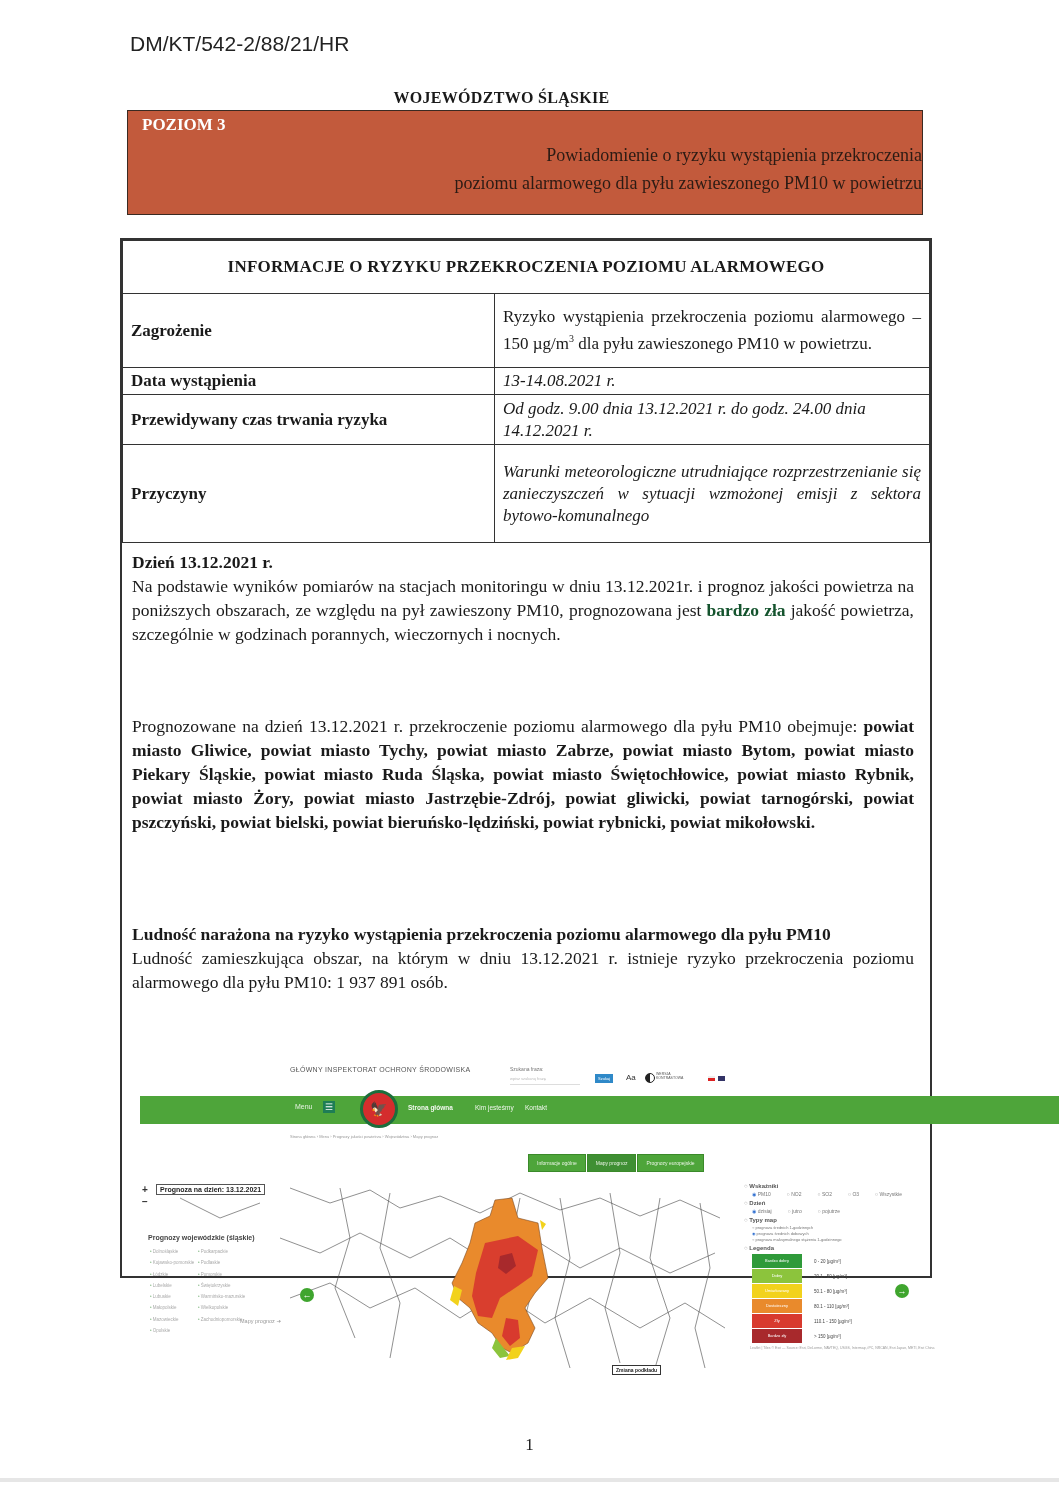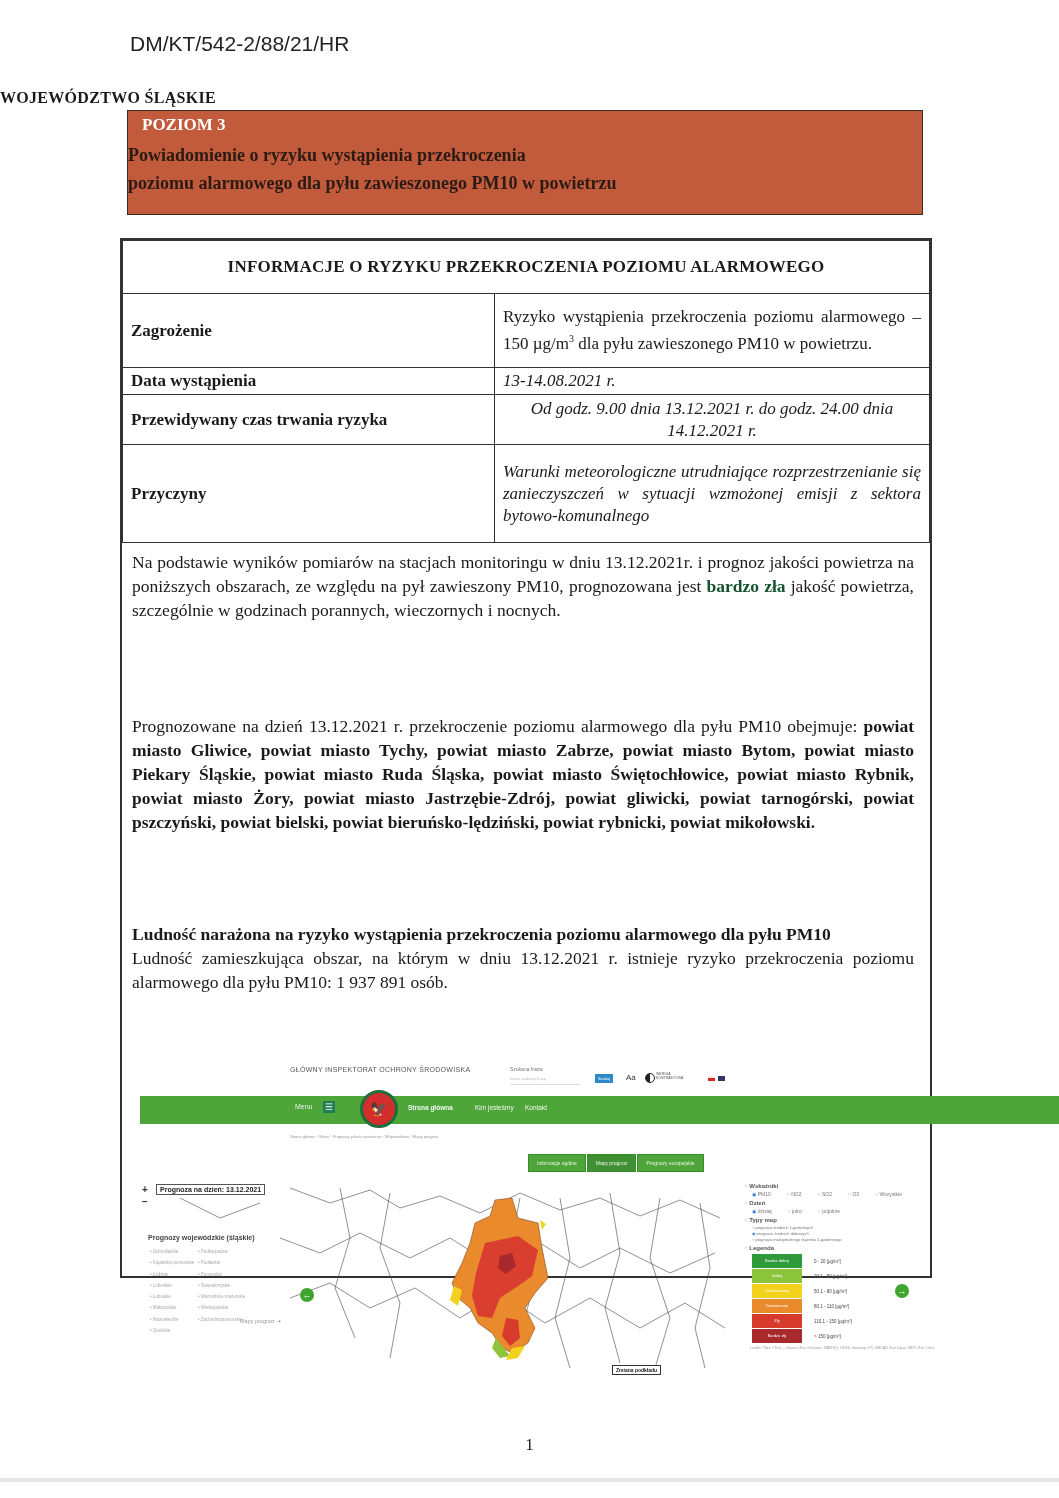--- a/index.html
+++ b/index.html
@@ -1,21 +1,21 @@
 <!DOCTYPE html>
 <html><head>
 <meta charset="utf-8">
 <style>
   html,body{margin:0;padding:0;background:#fff;}
   body{width:1059px;height:1498px;position:relative;overflow:hidden;font-family:"Liberation Serif",serif;color:#1a1a1a;}
   .ref{position:absolute;left:130px;top:32px;font-family:"Liberation Sans",sans-serif;font-size:21px;color:#222;}
-  .voiv{position:absolute;left:0;width:1003px;top:89px;text-align:left;font-weight:bold;font-size:16px;letter-spacing:0.3px;}
+  .voiv{position:absolute;left:0;width:1003px;top:89px;text-align:center;font-weight:bold;font-size:16px;letter-spacing:0.3px;}
   .banner{position:absolute;left:127px;top:110px;width:796px;height:105px;background:#c25a3c;border:1px solid #3a2a22;box-sizing:border-box;}
   .banner .lvl{position:absolute;left:14px;top:4px;font-weight:bold;font-size:17px;color:#ffffff;}
-  .banner .t{position:absolute;left:0;width:100%;text-align:left;font-weight:bold;font-size:18px;color:#2b1b14;line-height:28px;}
+  .banner .t{position:absolute;left:0;width:100%;text-align:right;font-weight:normal;font-size:18px;color:#2b1b14;line-height:28px;}
   .banner .t1{top:30px}.banner .t2{top:58px}
   .frame{position:absolute;left:120px;top:238px;width:812px;height:1040px;border:2px solid #333;box-sizing:border-box;}
   table.info{position:absolute;left:0;top:0;width:808px;border-collapse:collapse;}
   table.info td{border:1.5px solid #333;padding:2px 8px;font-size:17px;vertical-align:middle;}
   table.info .hdr{text-align:center;font-weight:bold;height:48px;font-size:17px;letter-spacing:0.2px;}
   table.info .lab{font-weight:bold;width:355px;}
   table.info .val{text-align:justify;line-height:22px;}
   table.info .it{font-style:italic;}
   .sec{position:absolute;left:10px;width:782px;font-size:17.5px;line-height:24px;text-align:justify;}
   .b{font-weight:bold;}
@@ -85,30 +85,31 @@
     <tr style="height:74px">
       <td class="lab">Zagrożenie</td>
       <td class="val"><span>Ryzyko wystąpienia przekroczenia poziomu alarmowego – 150 µg/m</span><sup style="font-size:10px">3</sup><span> dla pyłu zawieszonego PM10 w powietrzu.</span></td>
     </tr>
     <tr style="height:24px">
       <td class="lab">Data wystąpienia</td>
       <td class="val it">13-14.08.2021 r.</td>
     </tr>
     <tr style="height:50px">
       <td class="lab">Przewidywany czas trwania ryzyka</td>
-      <td class="val it" style="text-align:center">Od godz. 9.00 dnia 13.12.2021 r. do godz. 24.00 dnia 14.12.2021 r.</td>
+      <td class="val it" style="text-align:left">Od godz. 9.00 dnia 13.12.2021 r. do godz. 24.00 dnia 14.12.2021 r.</td>
     </tr>
     <tr style="height:98px">
       <td class="lab">Przyczyny</td>
       <td class="val it">Warunki meteorologiczne utrudniające rozprzestrzenianie się zanieczyszczeń w sytuacji wzmożonej emisji z sektora bytowo-komunalnego</td>
     </tr>
   </tbody>
     </table>
 
   <div class="sec" style="top:310px">
+    <div class="b">Dzień 13.12.2021 r.</div>
     <div><span>Na podstawie wyników pomiarów na stacjach monitoringu w dniu 13.12.2021r. i prognoz jakości powietrza na poniższych obszarach, ze względu na pył zawieszony PM10, prognozowana jest </span><span class="red">bardzo zła</span><span> jakość powietrza, szczególnie w godzinach porannych, wieczornych i  nocnych.</span></div>
   </div>
 
   <div class="sec" style="top:474px">
     <div><span>Prognozowane na dzień 13.12.2021 r. przekroczenie poziomu alarmowego dla pyłu PM10 obejmuje: </span><span class="b">powiat miasto Gliwice, powiat miasto Tychy, powiat miasto Zabrze, powiat miasto Bytom, powiat miasto Piekary Śląskie, powiat miasto Ruda Śląska, powiat miasto Świętochłowice, powiat miasto Rybnik, powiat miasto Żory, powiat miasto Jastrzębie-Zdrój, powiat gliwicki, powiat tarnogórski, powiat pszczyński, powiat bielski, powiat bieruńsko-lędziński, powiat rybnicki, powiat mikołowski.</span></div>
   </div>
 
   <div class="sec" style="top:682px">
     <div class="b">Ludność narażona na ryzyko wystąpienia przekroczenia poziomu alarmowego dla pyłu PM10</div>
     <div>Ludność zamieszkująca obszar, na którym w dniu 13.12.2021 r. istnieje ryzyko przekroczenia poziomu alarmowego dla pyłu PM10: 1 937 891 osób.</div>

